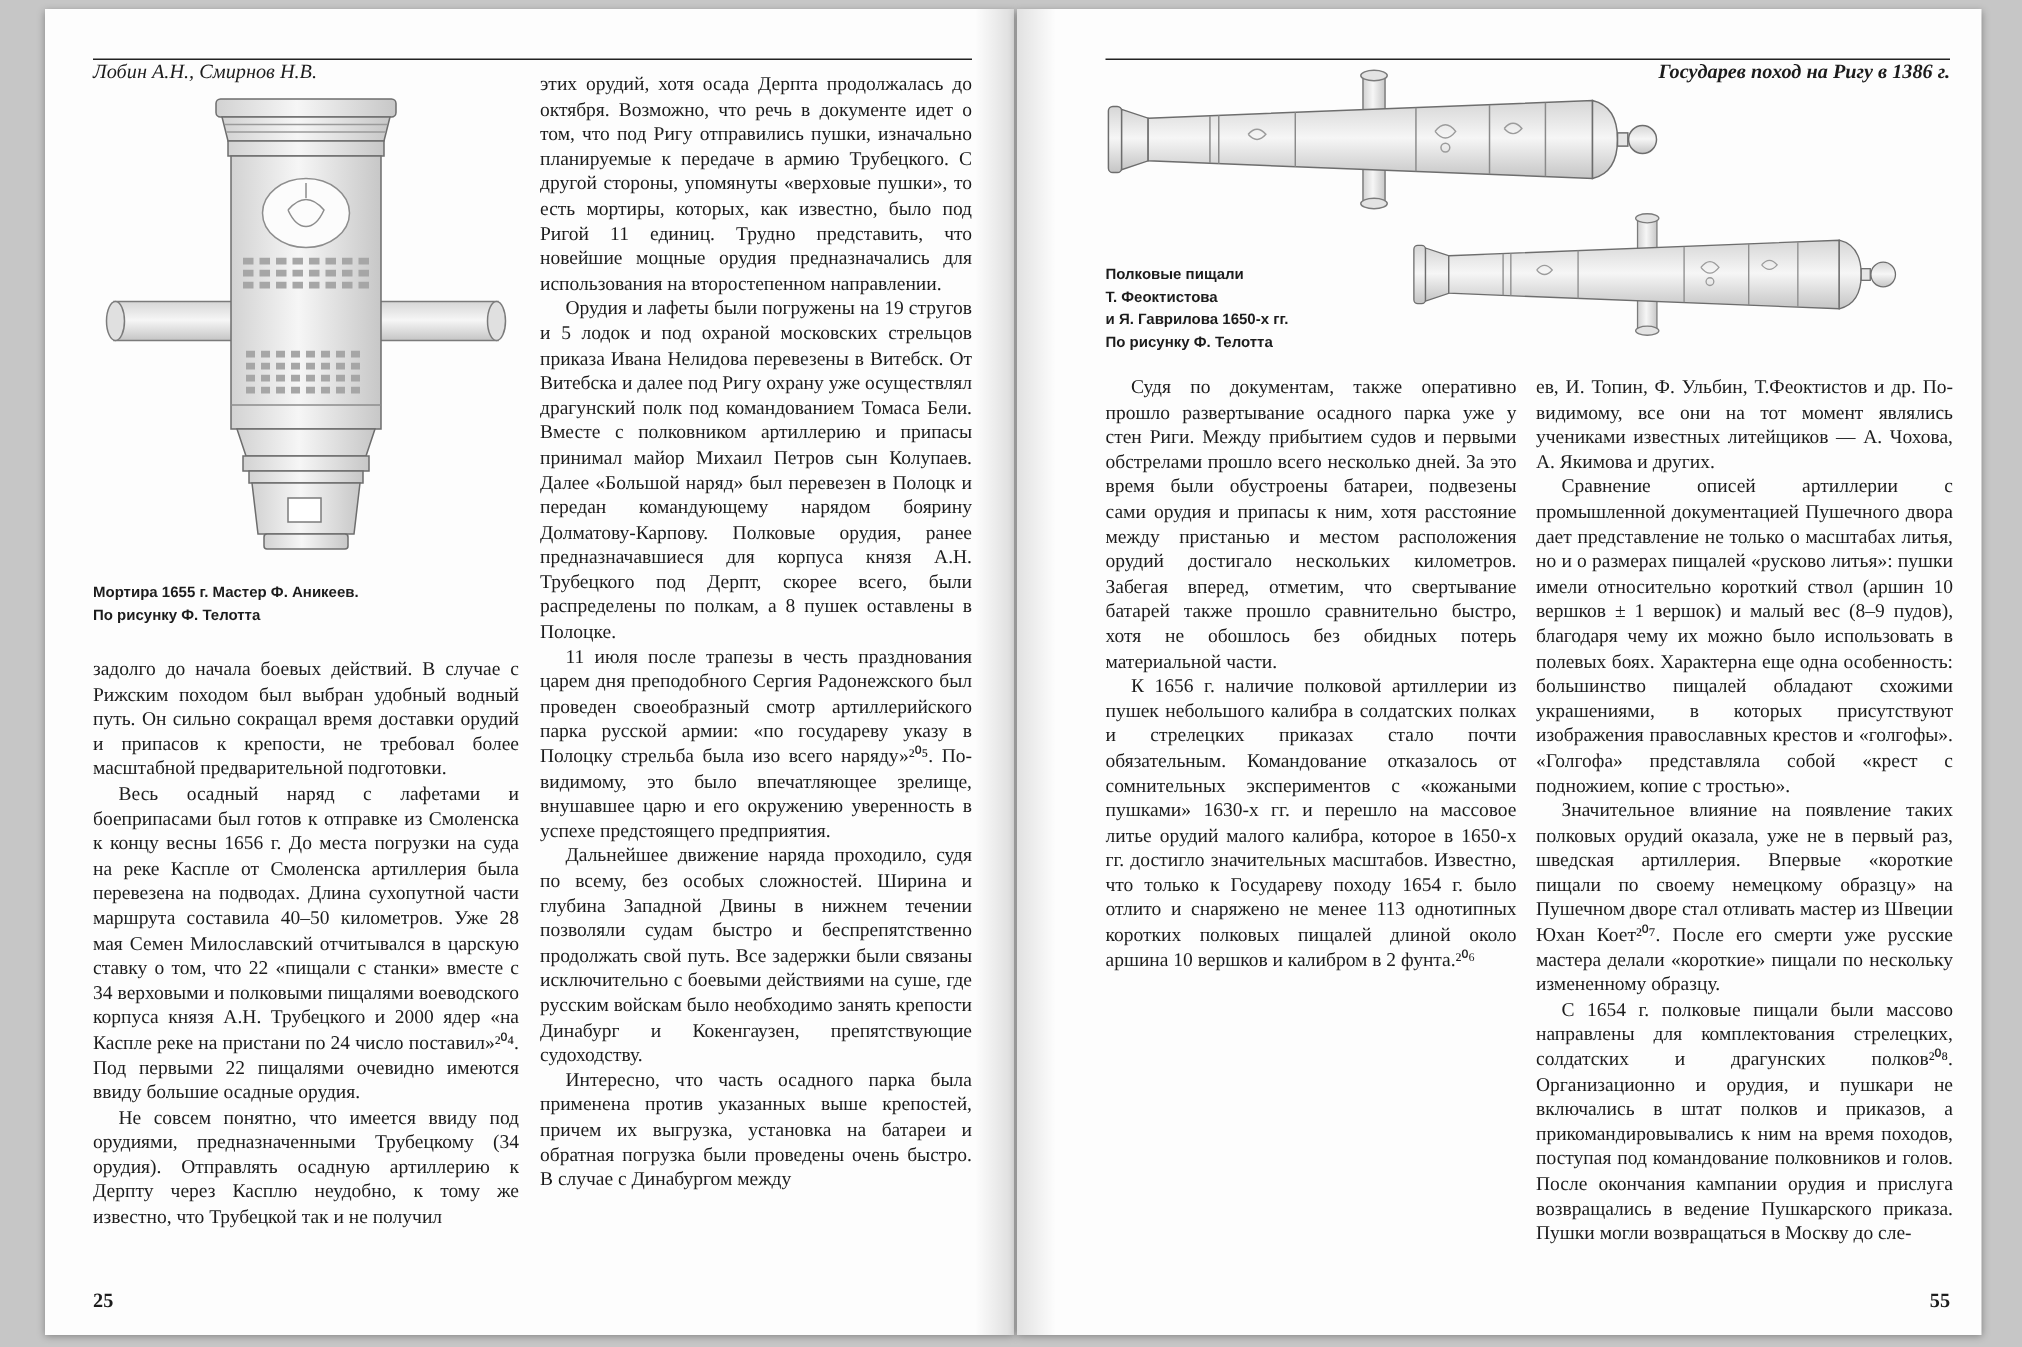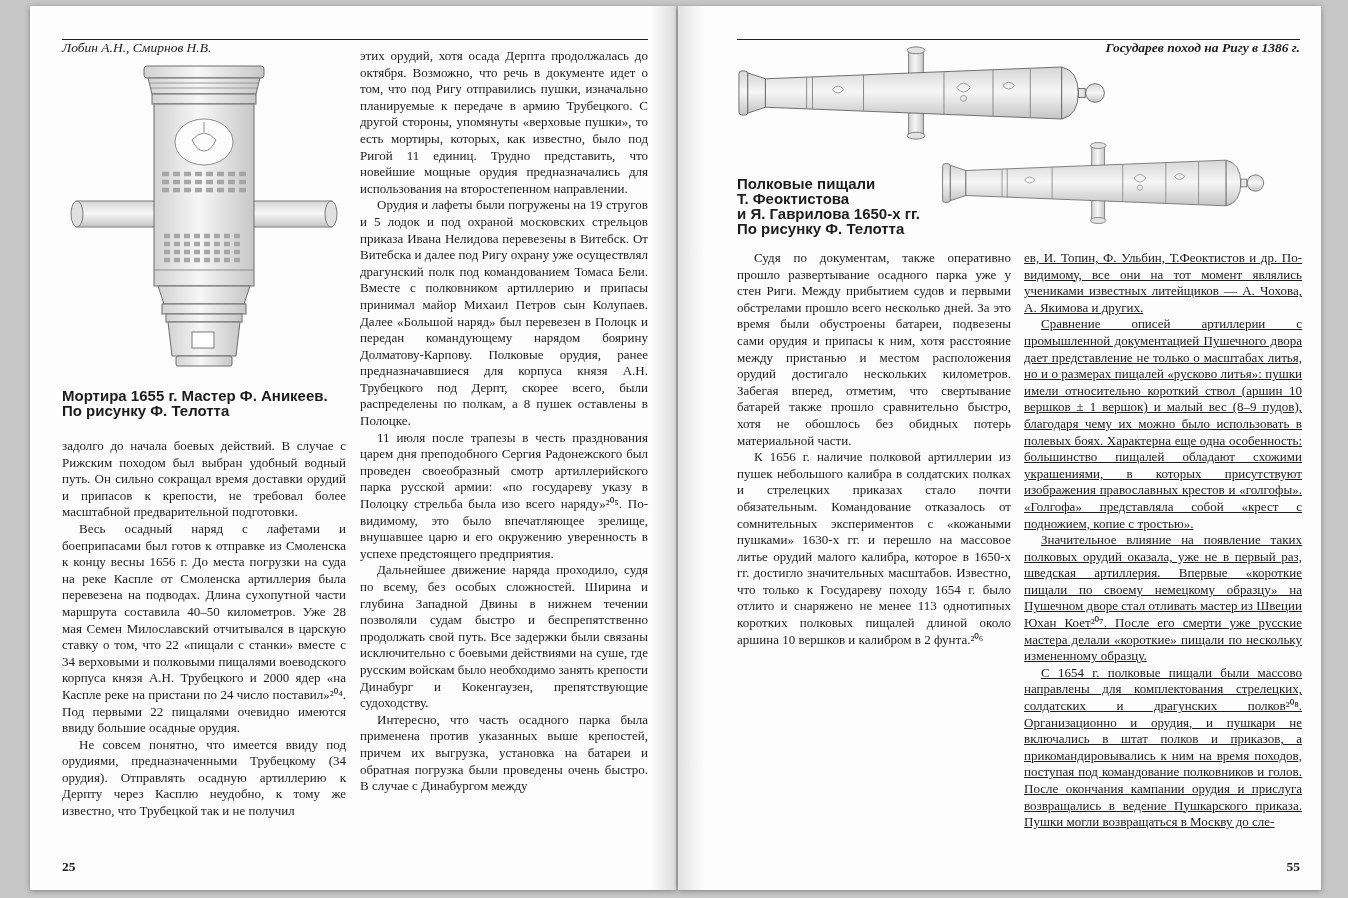--- a/index.html
+++ b/index.html
@@ -40,36 +40,36 @@
 
   .fig { position: absolute; }
   .fig svg { width: 100%; height: 100%; display: block; }
   .fig-mortar   { left: 32px;  top: 46px;  width: 284px; height: 330px; }
   .fig-cannon1  { left: 58px;  top: 40px;  width: 412px; height: 94px; }
   .fig-cannon2  { left: 262px; top: 136px; width: 362px; height: 82px; }
 
   .caption {
     position: absolute;
     font-family: "Liberation Sans", sans-serif;
-    font-weight: bold; font-size: 15px; line-height: 15px;
+    font-weight: bold; font-size: 10px; line-height: 15px;
   }
   .cap-left  { left: 32px; top: 382px; width: 284px; }
   .cap-right { left: 59px; top: 170px; width: 240px; }
   .cap-line { }
 
   .col {
     position: absolute; overflow: hidden;
     font-size: 13px; line-height: 16.6px;
     text-align: justify;
     hyphens: auto; -webkit-hyphens: auto;
   }
   .col-l1 { left: 32px;  top: 432px; width: 284px; height: 424px; }
   .col-l2 { left: 330px; top: 42px;  width: 288px; height: 814px; }
   .col-r1 { left: 59px;  top: 244px; width: 274px; height: 614px; }
-  .col-r2 { left: 346px; top: 244px; width: 278px; height: 614px; text-decoration: underline; }
+  .col-r2 { left: 346px; top: 244px; width: 278px; height: 614px; }
 
   .para { margin: 0; text-indent: 17px; }
   .para.noind { text-indent: 0; }
 
   .pagenum {
     position: absolute; bottom: 15px;
     font-weight: bold; font-size: 13.5px;
   }
   .pn-left  { left: 32px; }
   .pn-right { right: 21px; }

